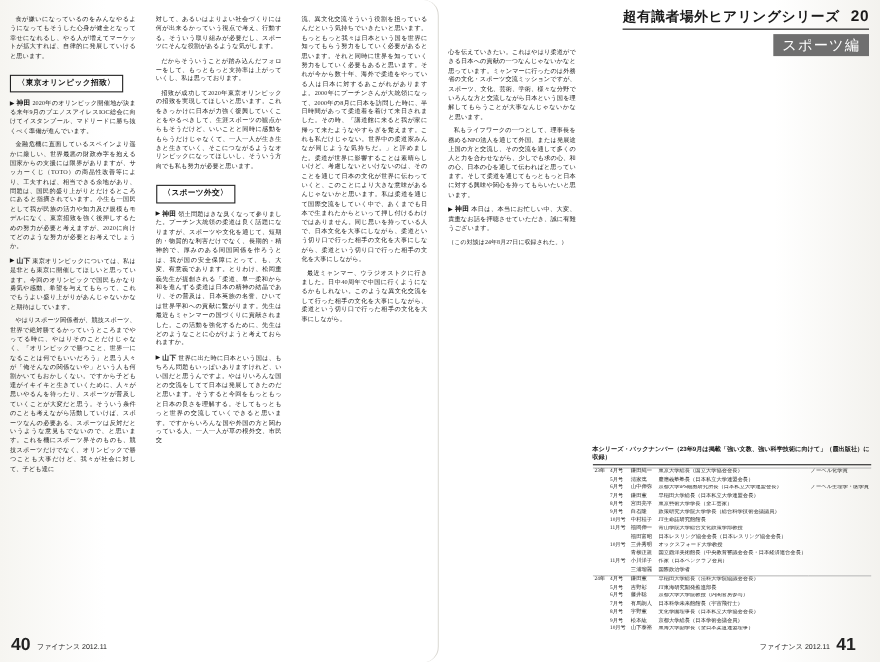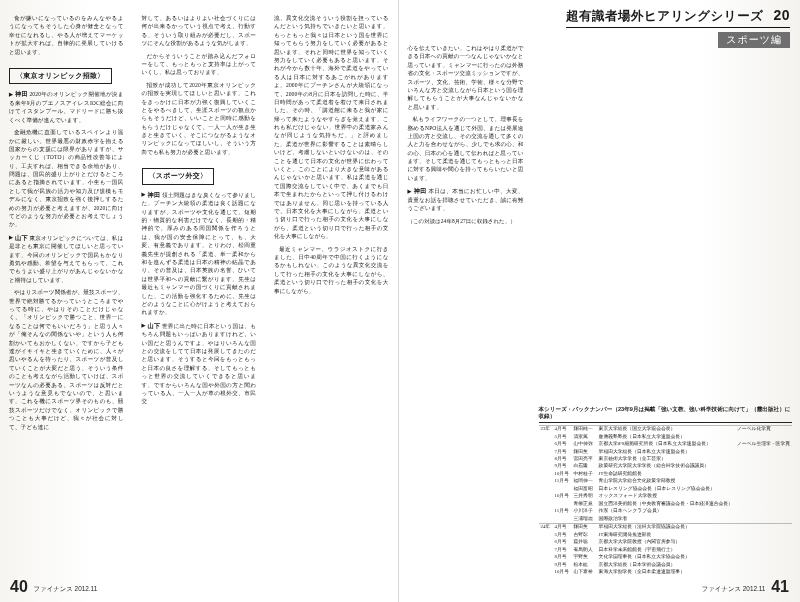--- a/index.html
+++ b/index.html
@@ -15,39 +15,39 @@
     position:absolute;inset:0;
     background:#fdfdfb;
   }
   
   .page:before{
     content:"";position:absolute;inset:0;
     background:linear-gradient(90deg,#f6f5f1 0%,#ffffff 12%,#ffffff 88%,#f3f2ee 100%);
     pointer-events:none;
   }
   .spread{position:absolute;inset:0;display:flex;}
-  .leaf{position:relative;height:100%;}
+  .leaf{position:relative;height:100%;border-radius:14px;}
   .leaf.left{width:398px;border-right:1px solid #d8d6d0;}
   .leaf.right{width:402px;}
 
   
   .hdr{
     position:absolute;top:6px;right:10px;text-align:right;
   }
   .hdr-title{
     font-family:"Liberation Sans", sans-serif;
     font-weight:bold;font-size:12.5px;letter-spacing:.5px;
     border-bottom:1.6px solid #111;padding-bottom:2px;
     display:inline-block;
   }
   .hdr-title .pg{margin-left:10px;font-size:14px;}
   .hdr-sub{
     margin-top:4px;
     font-family:"Liberation Sans", sans-serif;
-    font-size:10px;color:#fff;background:#6f6f6f;
+    font-size:13px;color:#fff;background:#6f6f6f;
     display:inline-block;padding:1px 8px;letter-spacing:1px;
   }
 
   
   .cols{position:absolute;top:0;bottom:0;left:0;right:0;display:flex;}
   .col{
     position:relative;
     padding:14px 9px 28px 9px;
     box-sizing:border-box;
     font-size:5.6px;
@@ -82,21 +82,21 @@
 
   
   .foot{
     position:absolute;bottom:6px;
     font-family:"Liberation Sans", sans-serif;
     font-size:6.4px;color:#222;
   }
   .foot .num{font-weight:bold;font-size:16px;vertical-align:-1px;margin-right:4px;}
   .foot.left{left:10px;}
   .foot.right{right:10px;}
-  .foot.right .num{margin-left:4px;margin-right:1px;}
+  .foot.right .num{margin-left:4px;margin-right:12px;}
 
   
   .tbl-wrap{
     position:absolute;left:140px;right:8px;bottom:26px;
     font-size:5px;line-height:1.35;
   }
   .tbl-title{
     font-family:"Liberation Sans", sans-serif;
     font-weight:bold;font-size:5.6px;margin-bottom:2px;
     border-bottom:1px solid #222;padding-bottom:1px;

